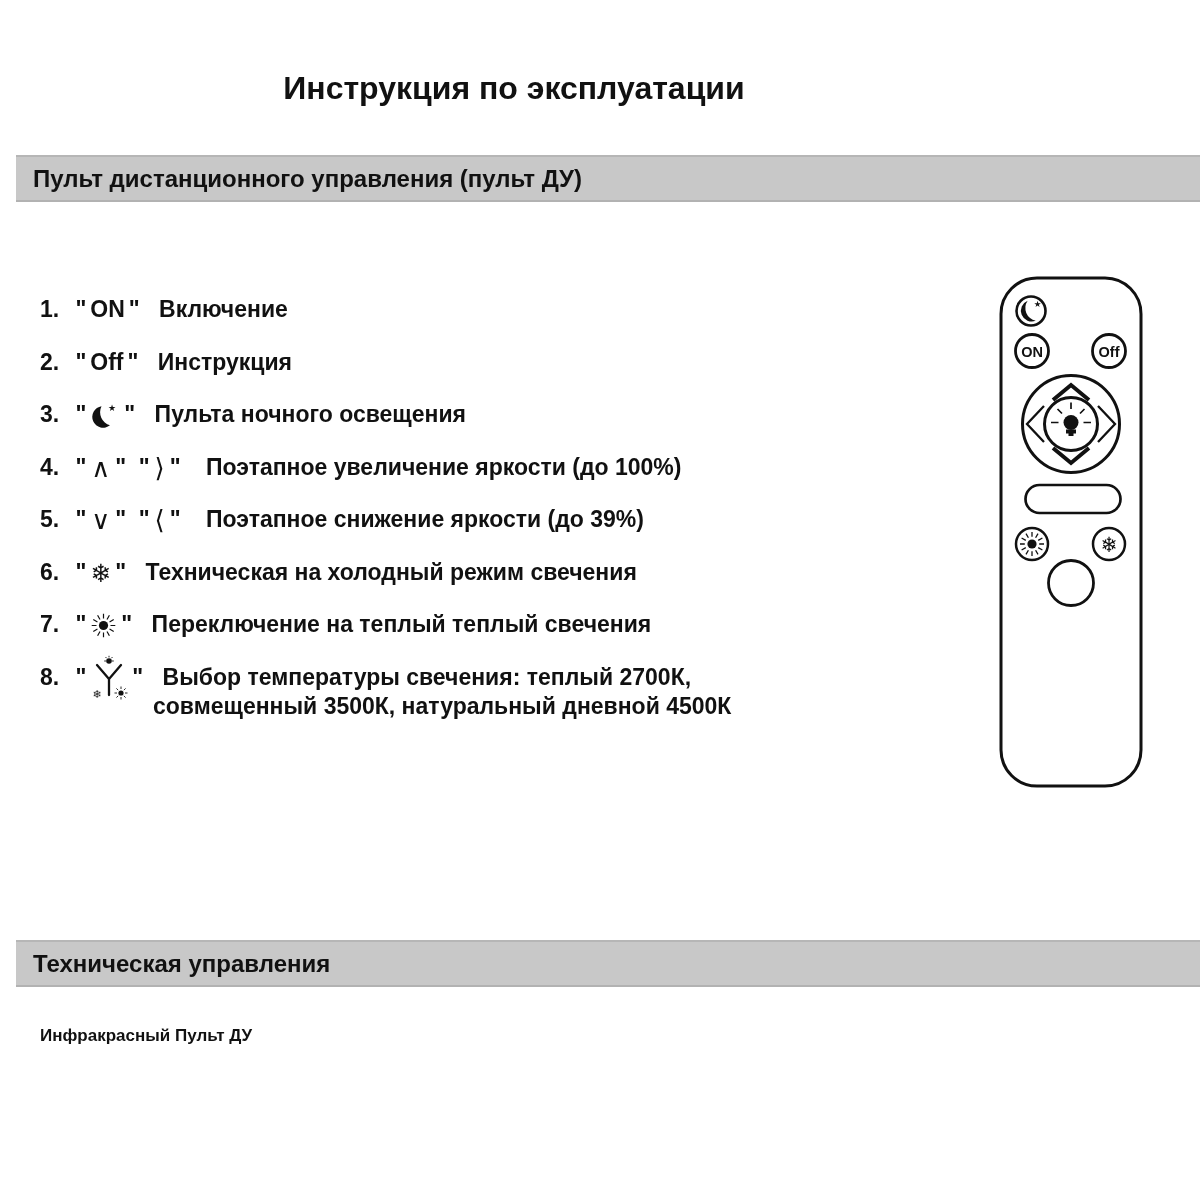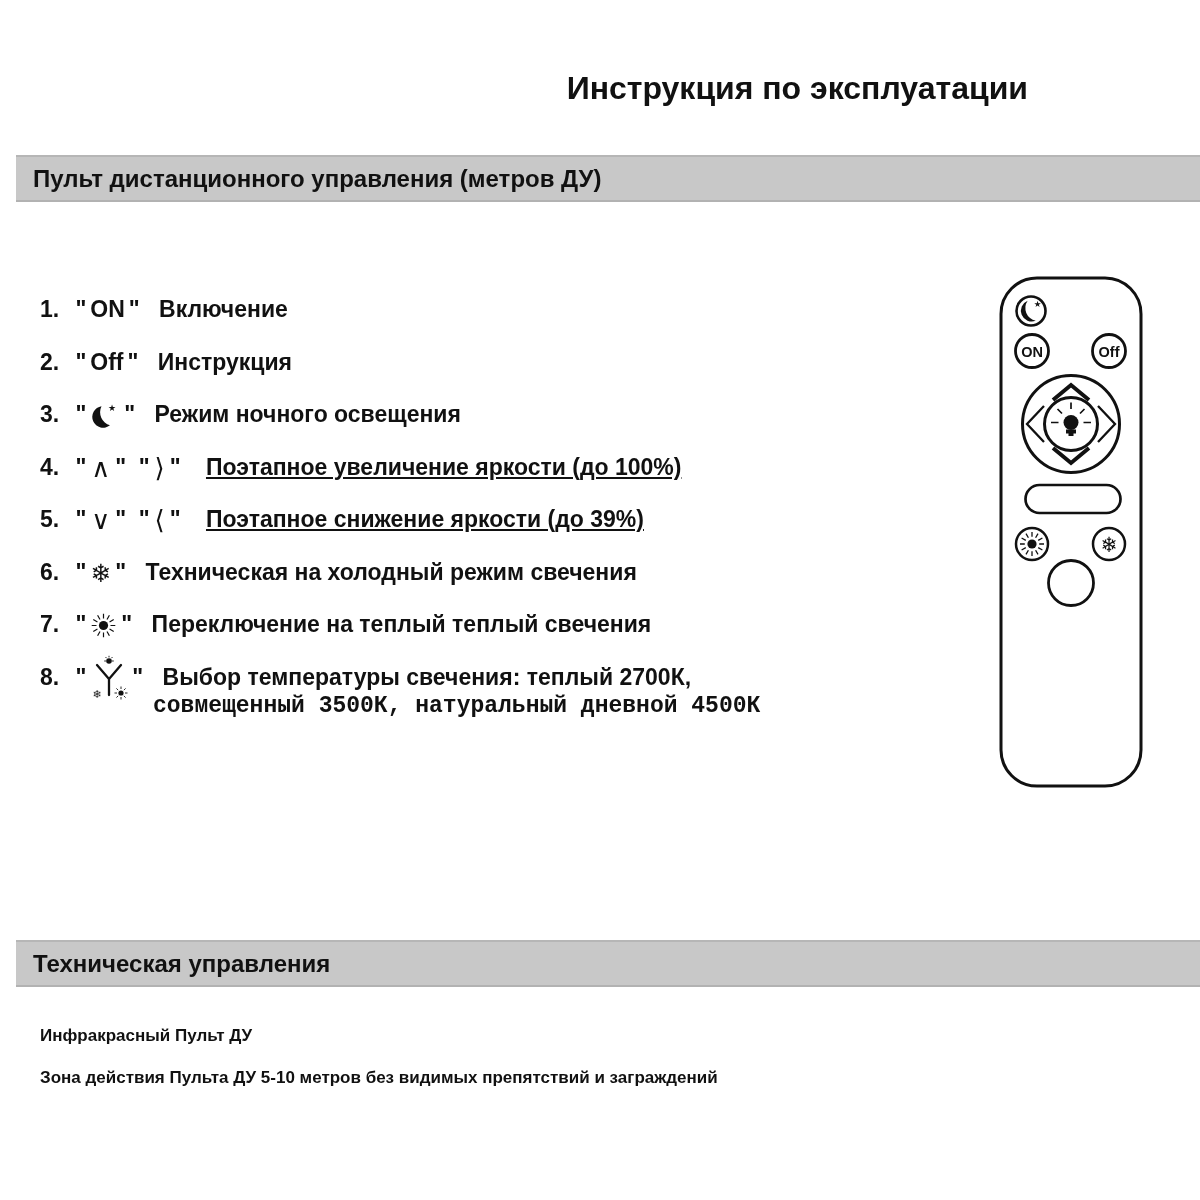--- a/index.html
+++ b/index.html
@@ -1,56 +1,56 @@
 <!DOCTYPE html>
 <html><head>
 <meta charset="utf-8">
 <style>
   html,body{margin:0;padding:0;background:#fff;}
   body{width:1200px;height:1200px;position:relative;overflow:hidden;
        font-family:"Liberation Sans",sans-serif;color:#111;}
-  .page-title{position:absolute;top:70px;left:0;width:1028px;text-align:right;
+  .page-title{position:absolute;top:70px;left:0;width:1028px;text-align:center;
        font-size:32px;font-weight:700;}
   .section-bar{position:absolute;left:16px;width:1184px;height:43px;background:#c8c8c8;
        border-top:2px solid #b6b6b6;border-bottom:2px solid #b2b2b2;
        display:flex;align-items:center;padding-left:17px;box-sizing:content-box;
        font-size:24px;font-weight:700;}
   .bar-remote{top:155px;}
   .bar-tech{top:940px;}
   ul.instructions{position:absolute;left:40px;top:296px;margin:0;padding:0;list-style:none;
        font-size:23px;font-weight:700;}
   ul.instructions li{height:27px;line-height:27px;margin-bottom:25.5px;white-space:nowrap;}
   ul.instructions li.two-line{height:auto;}
   .num{display:inline-block;min-width:26px;}
   .q{margin:0 3px;}
   .sym-txt{margin:0 1px;}
   .g-math{font-family:"DejaVu Sans",sans-serif;font-size:26px;font-weight:400;
        margin:0 2px;vertical-align:-2px;}
   .g-snow{font-family:"DejaVu Sans",sans-serif;font-size:25px;font-weight:400;
        margin:0 1px;vertical-align:-2px;}
   .lbl{margin-left:10px;}
-  .lbl-gap{margin-left:16px;text-decoration:underline;}
-  .lbl2{padding-left:113px;line-height:27px;margin-top:2px;font-family:Liberation Mono, monospace;}
+  .lbl-gap{margin-left:16px;}
+  .lbl2{padding-left:113px;line-height:27px;margin-top:2px;}
   .icon-inline{vertical-align:middle;}
   .icon-moon{margin:-4px 1px;}
   .icon-sun{margin:-4px 1px;}
   .icon-temp{margin:-12px 0;}
   .tech-lines{position:absolute;left:40px;top:1022px;font-size:17px;font-weight:700;}
   .tech-lines p{margin:0 0 15px 0;line-height:27px;white-space:nowrap;}
   svg.remote{position:absolute;left:985px;top:265px;}
   svg text.btn-label{font-family:"Liberation Sans",sans-serif;font-weight:700;}
   svg text.glyph{font-family:"DejaVu Sans",sans-serif;}
 </style>
 </head>
 <body>
 
 <div class="page-title">Инструкция по эксплуатации</div>
 
 <div class="section-bar bar-remote">
-  <span>Пульт дистанционного управления (метров ДУ)</span>
+  <span>Пульт дистанционного управления (пульт ДУ)</span>
 </div>
 
 <ul class="instructions">
   <li>
     <span class="num">1.</span>
     <span class="q">"</span><span class="sym-txt">ON</span><span class="q">"</span>
     <span class="lbl">Включение</span>
   </li>
   <li>
     <span class="num">2.</span>
@@ -58,21 +58,21 @@
     <span class="lbl">Инструкция</span>
   </li>
   <li>
     <span class="num">3.</span>
     <span class="q">"</span><svg class="icon-inline icon-moon" width="30" height="30" viewBox="0 0 30 30">
         <g transform="rotate(-24 13 16)">
           <path d="M16,5.6 A10.8,10.8 0 1 0 16,26.4 A13.5,13.5 0 0 1 16,5.6 Z" fill="#111"></path>
         </g>
         <text class="glyph" x="22" y="10" font-size="9" text-anchor="middle" fill="#111">★</text>
       </svg><span class="q">"</span>
-    <span class="lbl">Режим ночного освещения</span>
+    <span class="lbl">Пульта ночного освещения</span>
   </li>
   <li>
     <span class="num">4.</span>
     <span class="q">"</span><span class="g-math">∧</span><span class="q">"</span>
     <span class="q">"</span><span class="g-math">⟩</span><span class="q">"</span>
     <span class="lbl lbl-gap">Поэтапное увеличение яркости (до 100%)</span>
   </li>
   <li>
     <span class="num">5.</span>
     <span class="q">"</span><span class="g-math">∨</span><span class="q">"</span>
@@ -157,14 +157,13 @@
 
   <circle cx="1071" cy="583" r="22.5" fill="none" stroke="#111" stroke-width="2.8"></circle>
 </svg>
 
 <div class="section-bar bar-tech">
   <span>Техническая управления</span>
 </div>
 
 <div class="tech-lines">
   <p>Инфракрасный Пульт ДУ</p>
-  <p>Зона действия Пульта ДУ 5-10 метров без видимых препятствий и заграждений</p>
 </div>
 
 </body></html>

